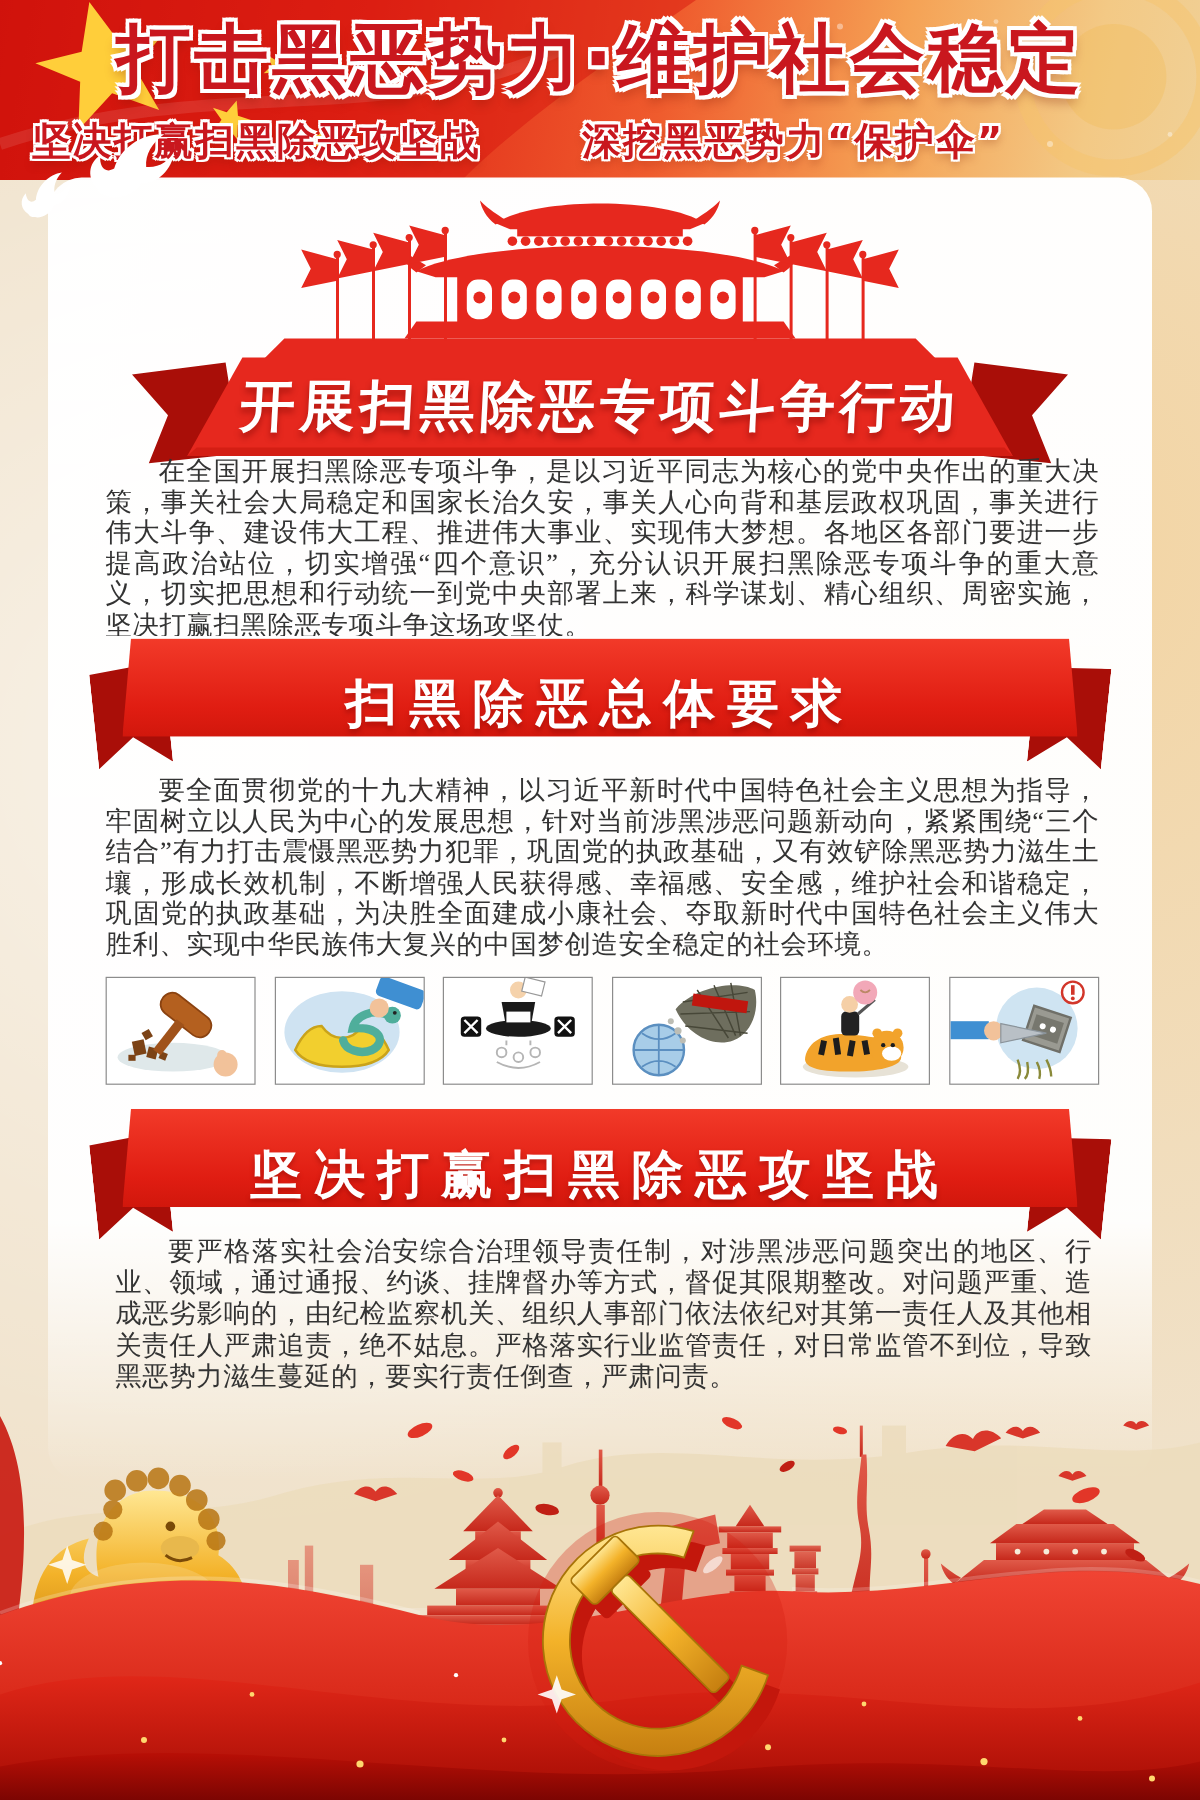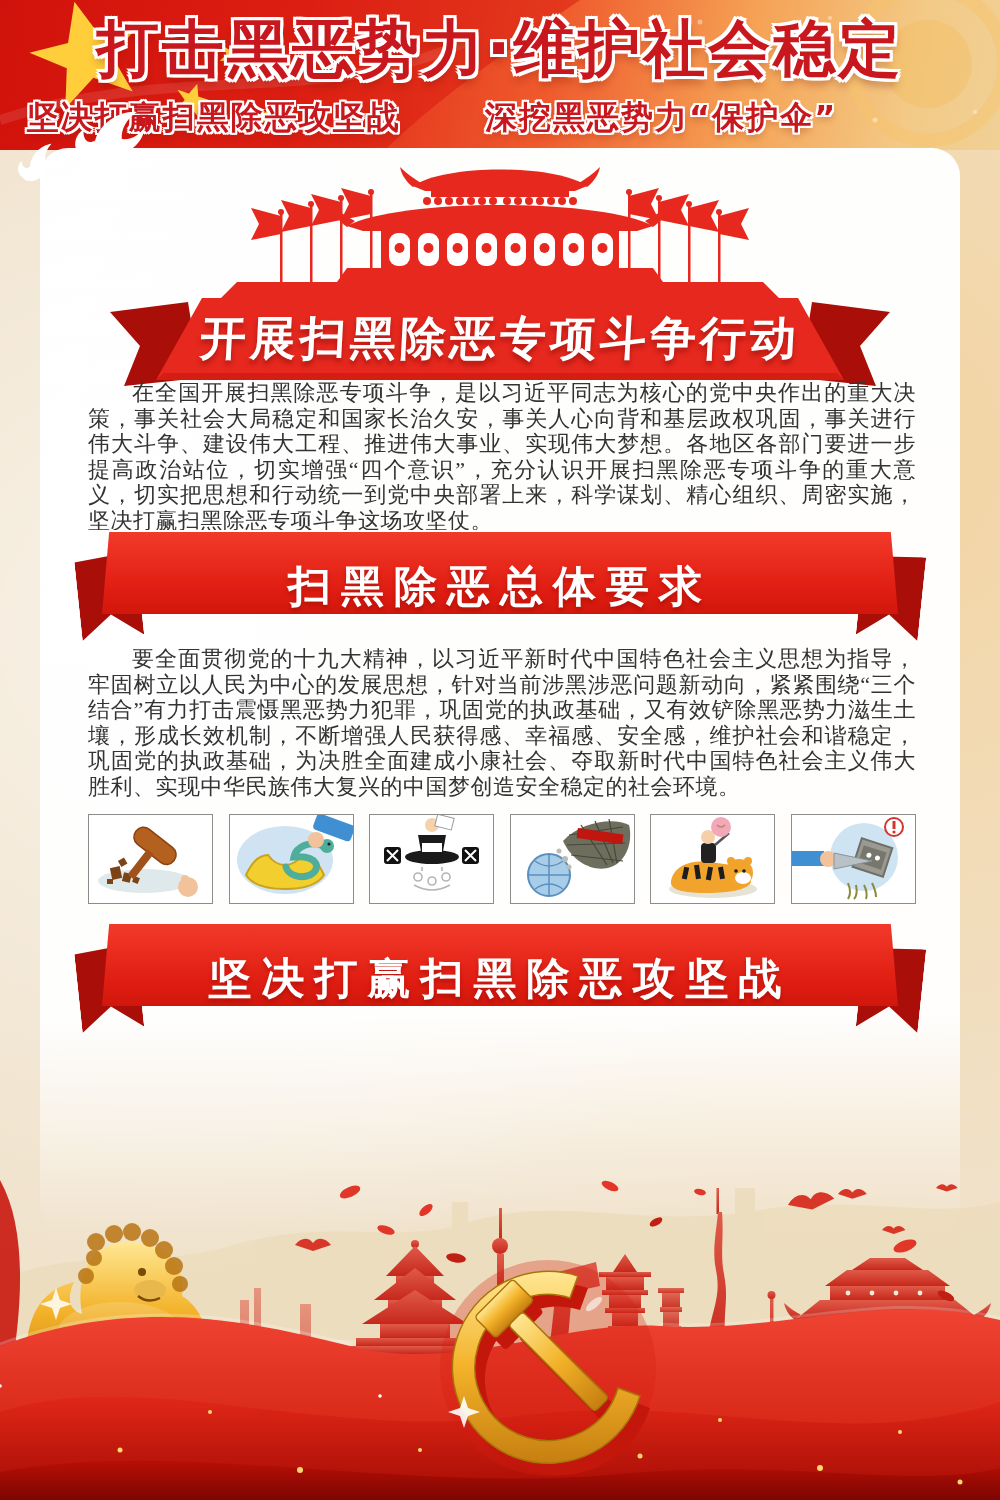--- a/index.html
+++ b/index.html
@@ -331,20 +331,21 @@
   </div>
 
   <div class="banner banner3">
     <div class="tail l"></div>
     <div class="tail r"></div>
     <div class="body">
       <span>坚决打赢扫黑除恶攻坚战</span>
     </div>
   </div>
 
+  <p class="para para3">要严格落实社会治安综合治理领导责任制，对涉黑涉恶问题突出的地区、行业、领域，通过通报、约谈、挂牌督办等方式，督促其限期整改。对问题严重、造成恶劣影响的，由纪检监察机关、组织人事部门依法依纪对其第一责任人及其他相关责任人严肃追责，绝不姑息。严格落实行业监管责任，对日常监管不到位，导致黑恶势力滋生蔓延的，要实行责任倒查，严肃问责。</p>
 
   <svg class="bottom-scene" width="1000" height="350" viewBox="0 0 1000 350">
     <defs>
       <linearGradient id="silk1" x1="0" y1="0" x2="0" y2="1">
           <stop offset="0" stop-color="#f04433"></stop>
           <stop offset="1" stop-color="#c81607"></stop>
         </linearGradient>
       <linearGradient id="silk2" x1="0" y1="0" x2="0" y2="1">
           <stop offset="0" stop-color="#e02718"></stop>
           <stop offset="1" stop-color="#a30b03"></stop>

